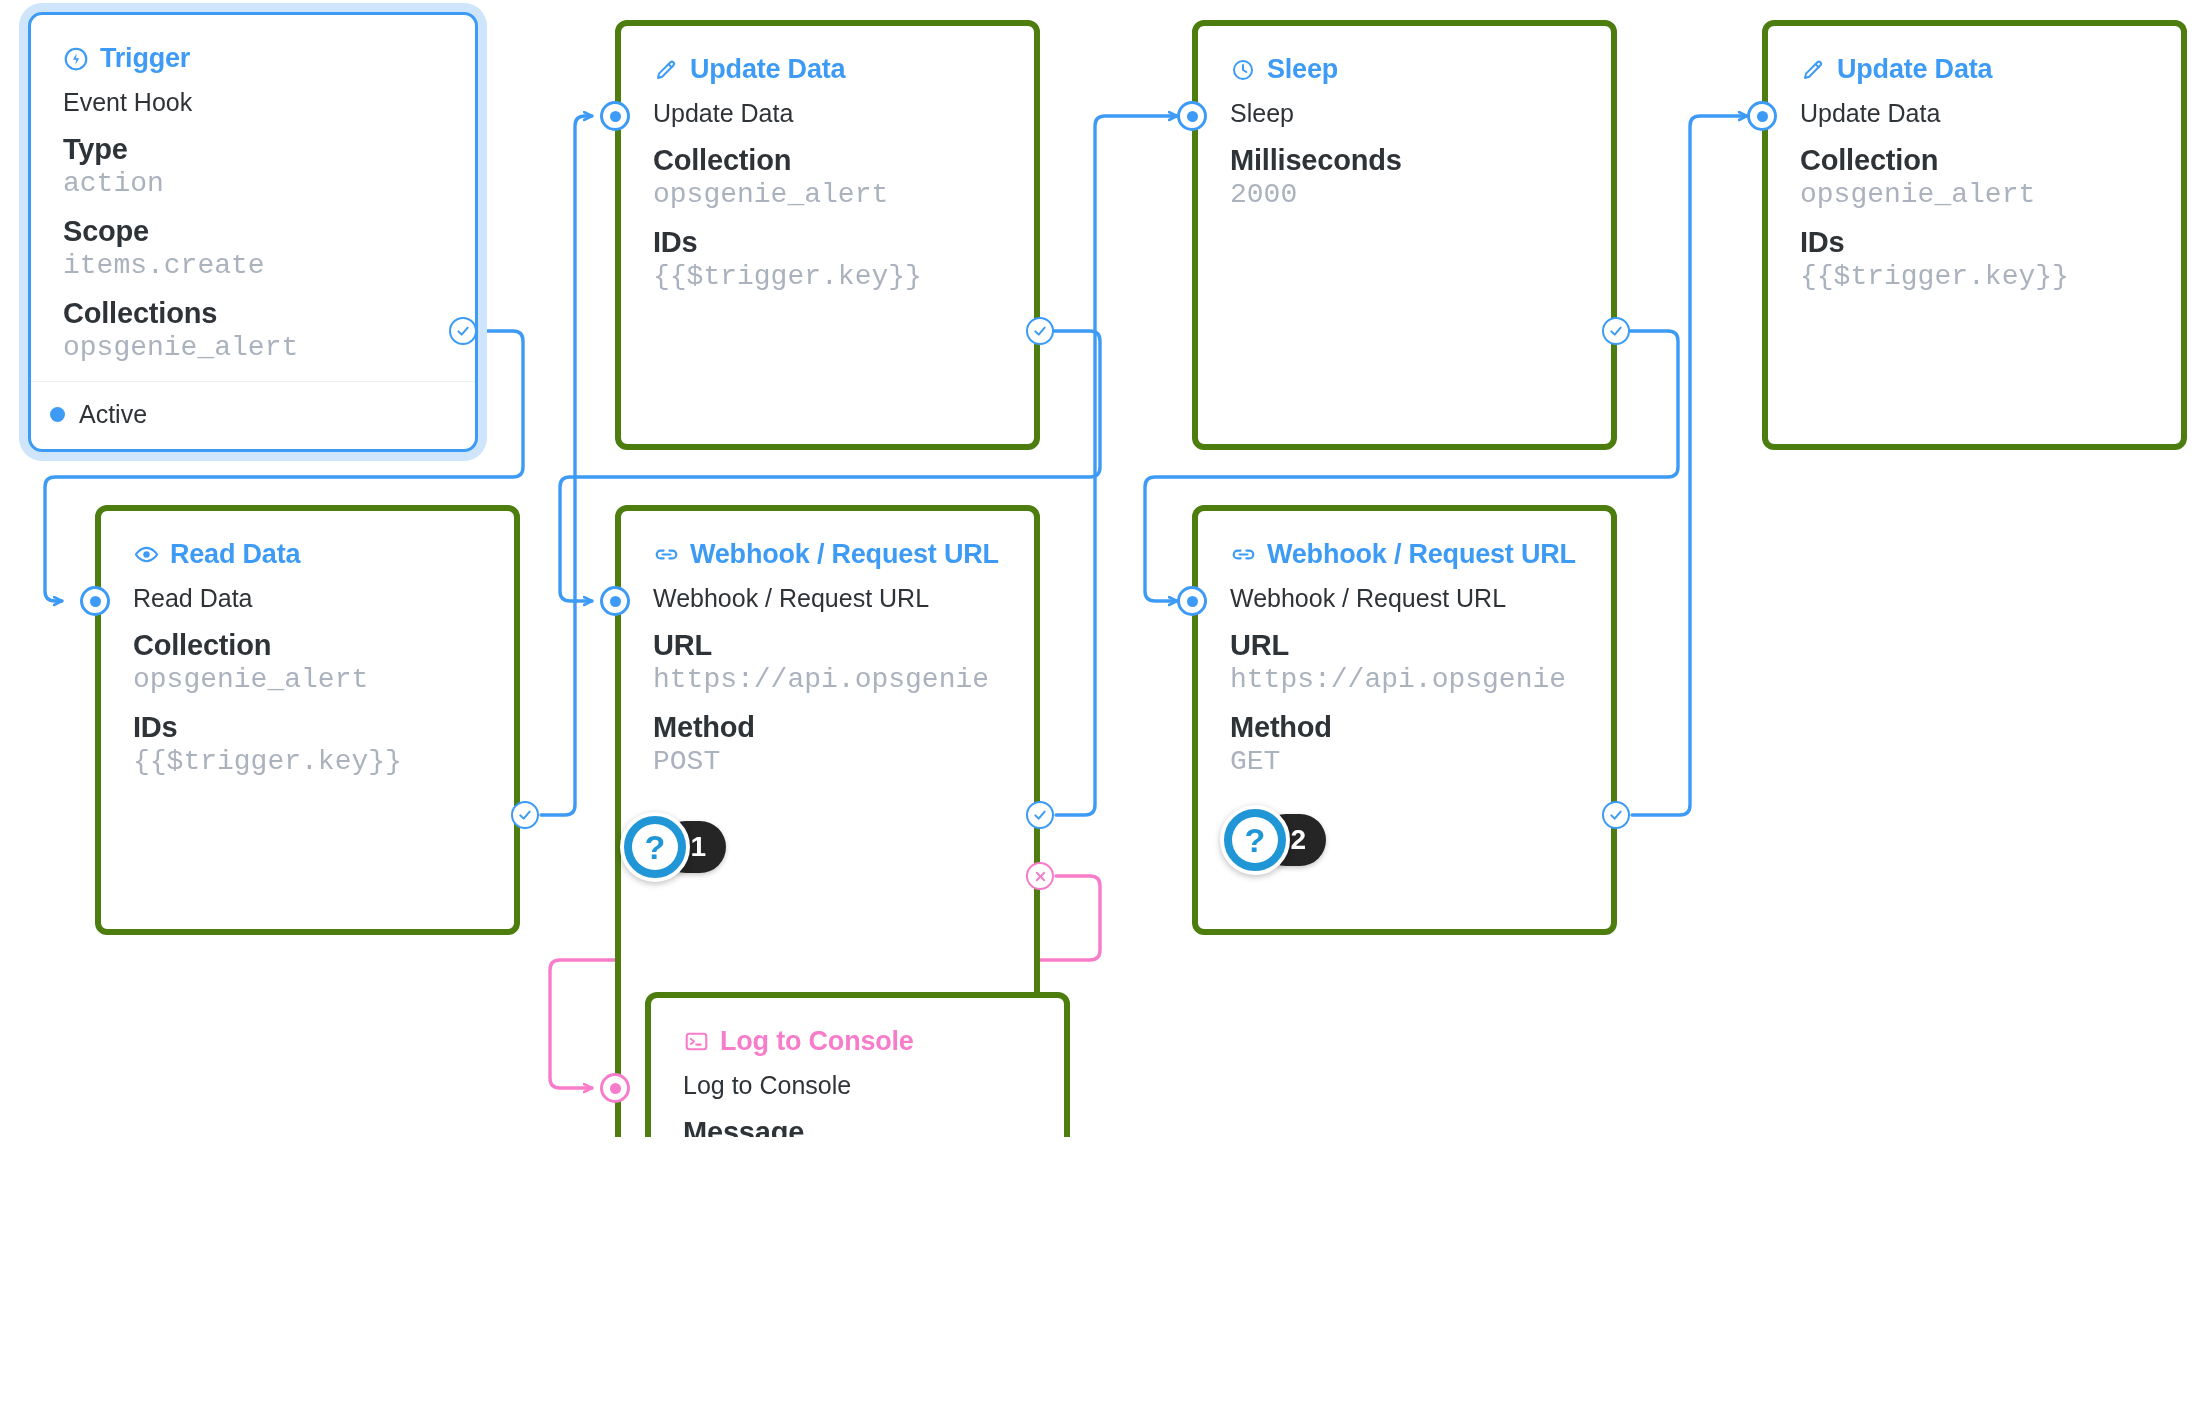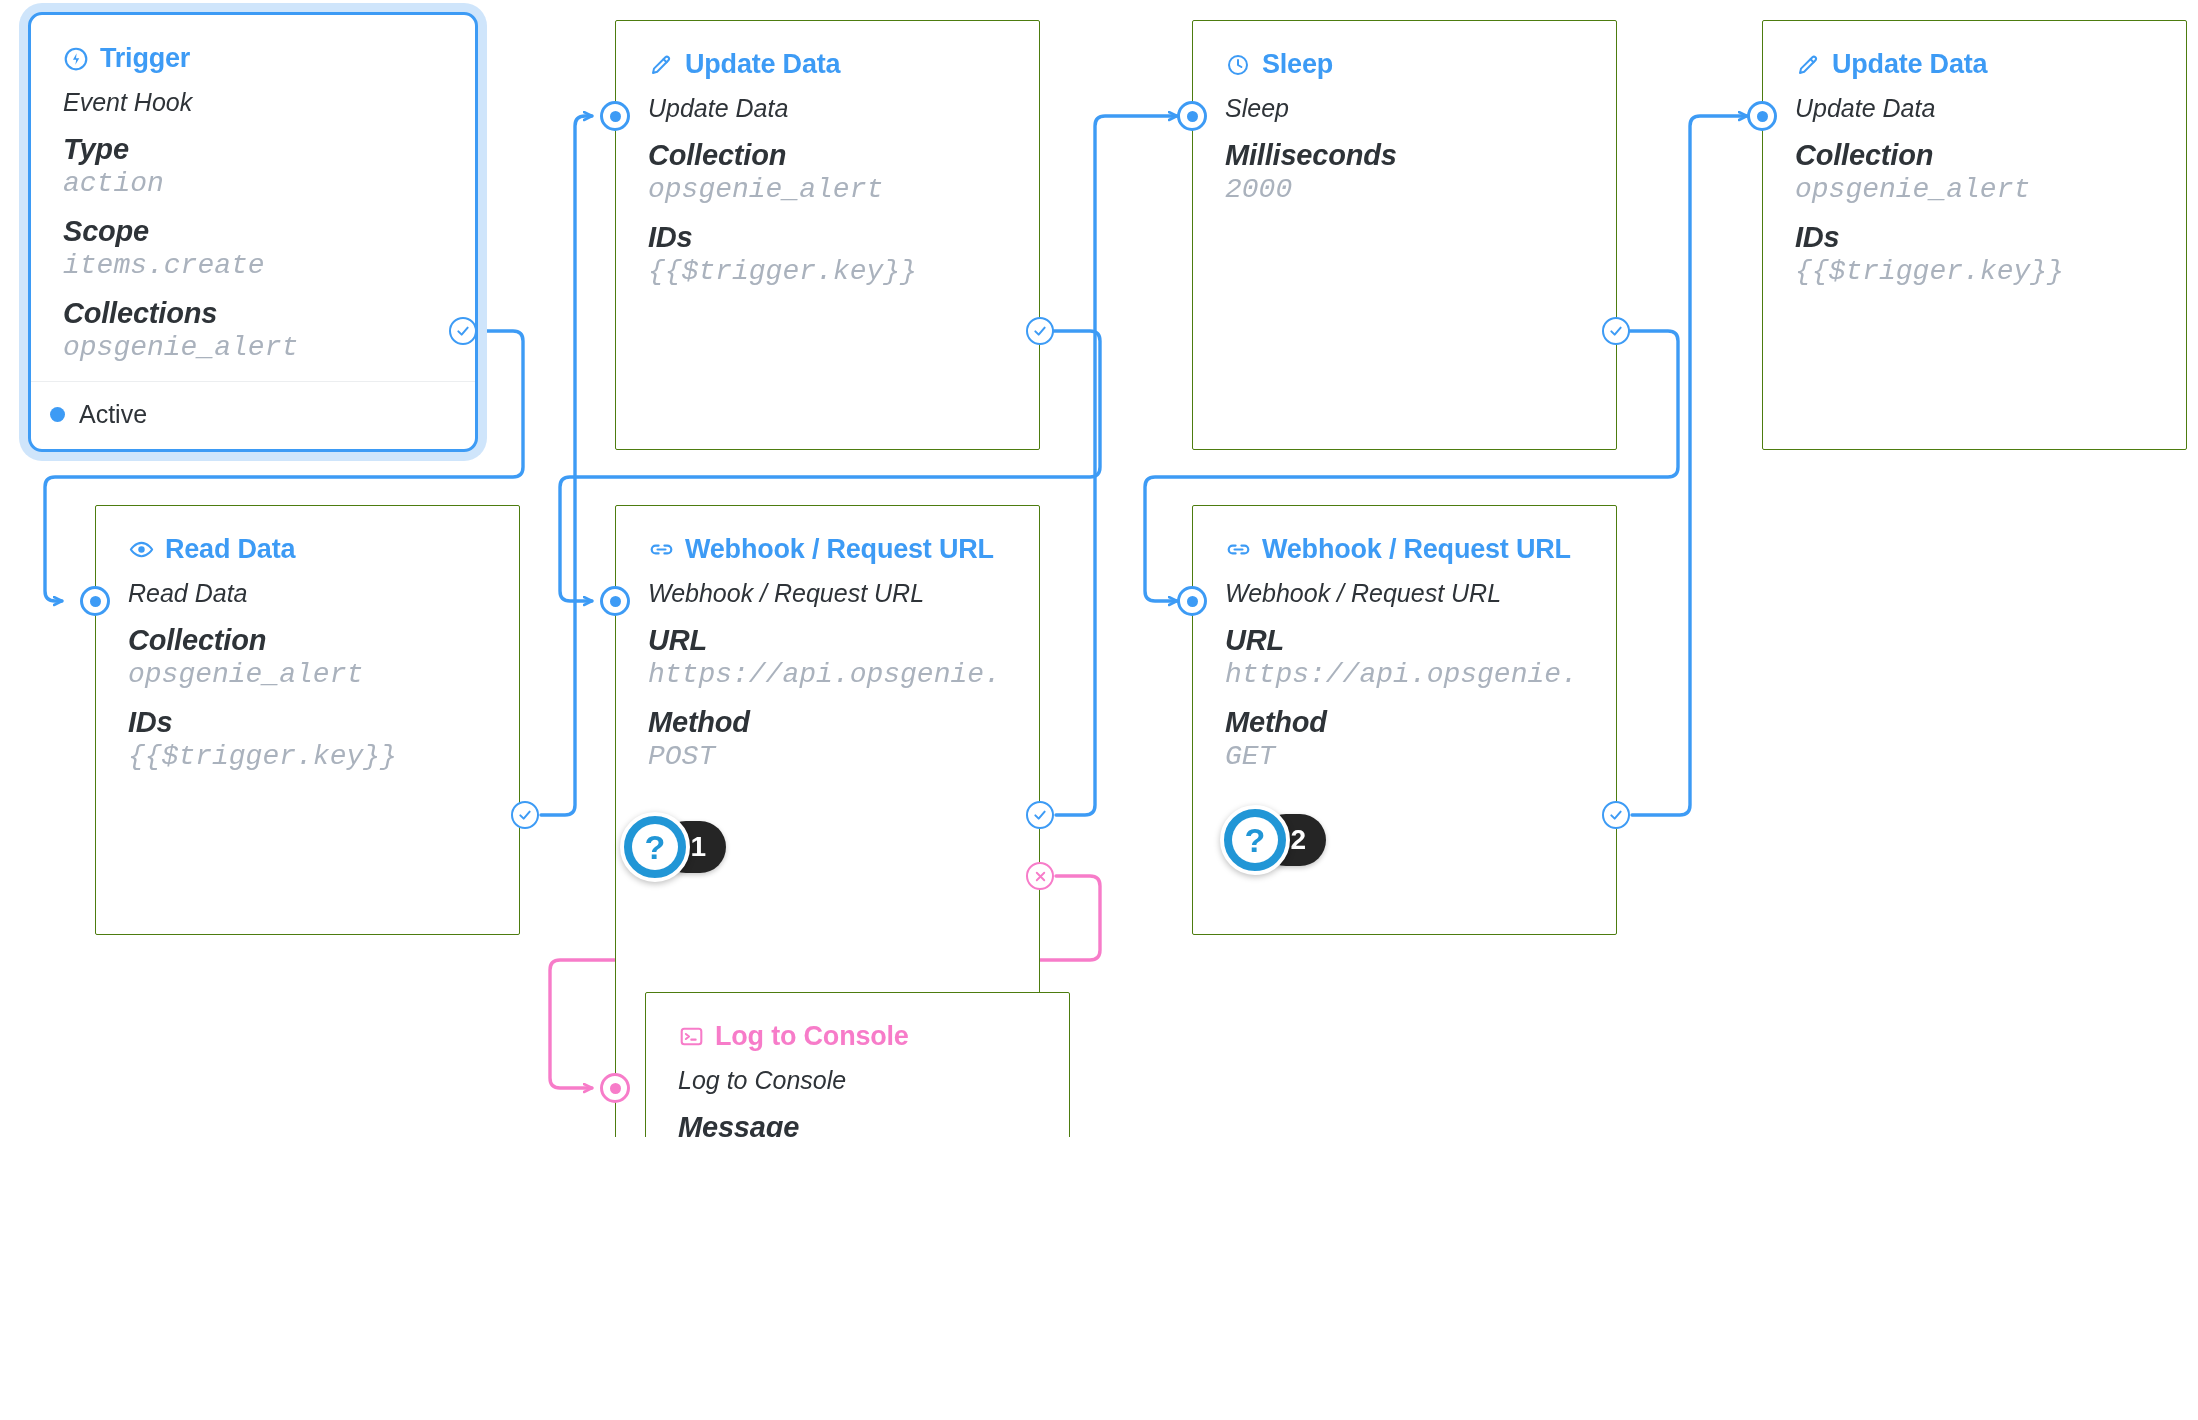--- a/index.html
+++ b/index.html
@@ -18,22 +18,22 @@
   #edge-layer {
     position: absolute;
     top: 0; left: 0;
     width: 2198px; height: 1420px;
     pointer-events: none;
     z-index: 1;
   }
   .node {
     position: absolute;
     background: #ffffff;
-    border: 1px solid #4d7c0f;
-    border-radius: 2px;
+    border: 6px solid #4d7c0f;
+    border-radius: 12px;
     z-index: 2;
   }
   .node.selected {
     border: 3px solid #3d9bf5;
     box-shadow: 0 0 0 9px #cfe5fb;
     border-radius: 14px;
   }
   .node-header {
     display: flex;
     align-items: center;
@@ -44,21 +44,21 @@
     letter-spacing: -0.2px;
   }
   .node-header.blue { color: #3d9bf5; }
   .node-header.pink { color: #f77cc9; }
   .node-header .hicon {
     display: inline-flex;
     align-items: center;
     justify-content: center;
     width: 26px; height: 26px;
   }
-  .node-body { padding: 14px 40px 0 32px; font-style: italic; }
+  .node-body { padding: 14px 40px 0 32px; }
   .node-title {
     font-size: 25px;
     color: #2e3338;
     margin-bottom: 6px;
     white-space: nowrap;
   }
   .field { margin-top: 16px; }
   .field:first-child { margin-top: 0; }
   .field-label {
     font-size: 29px;

